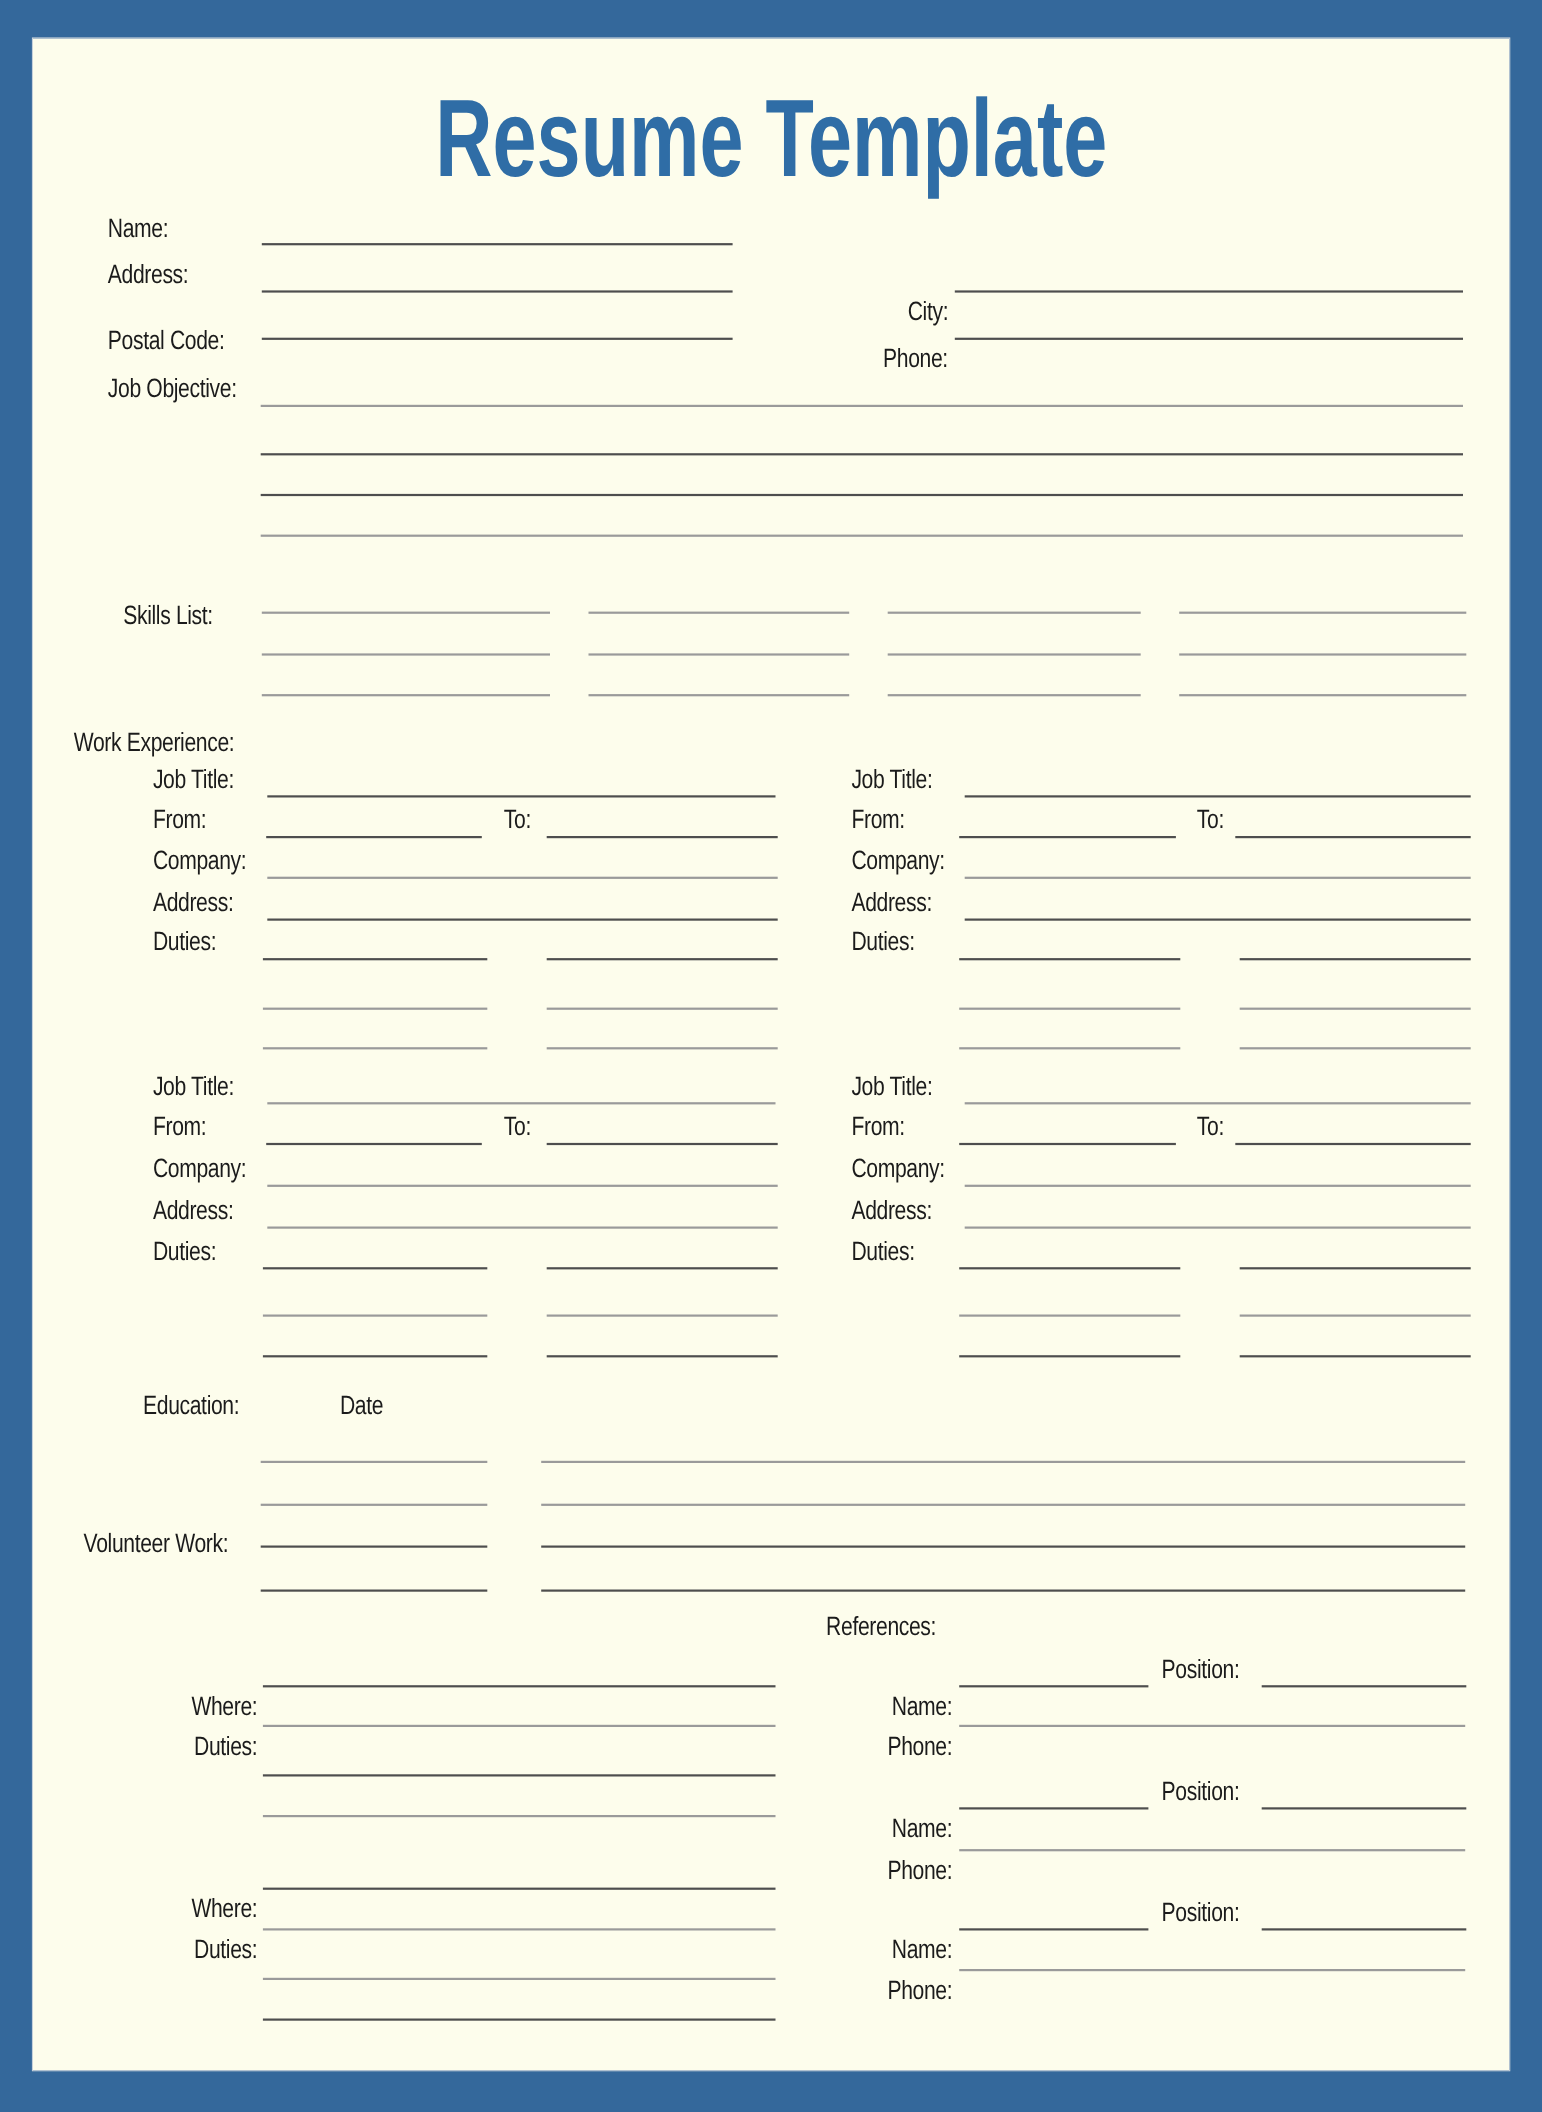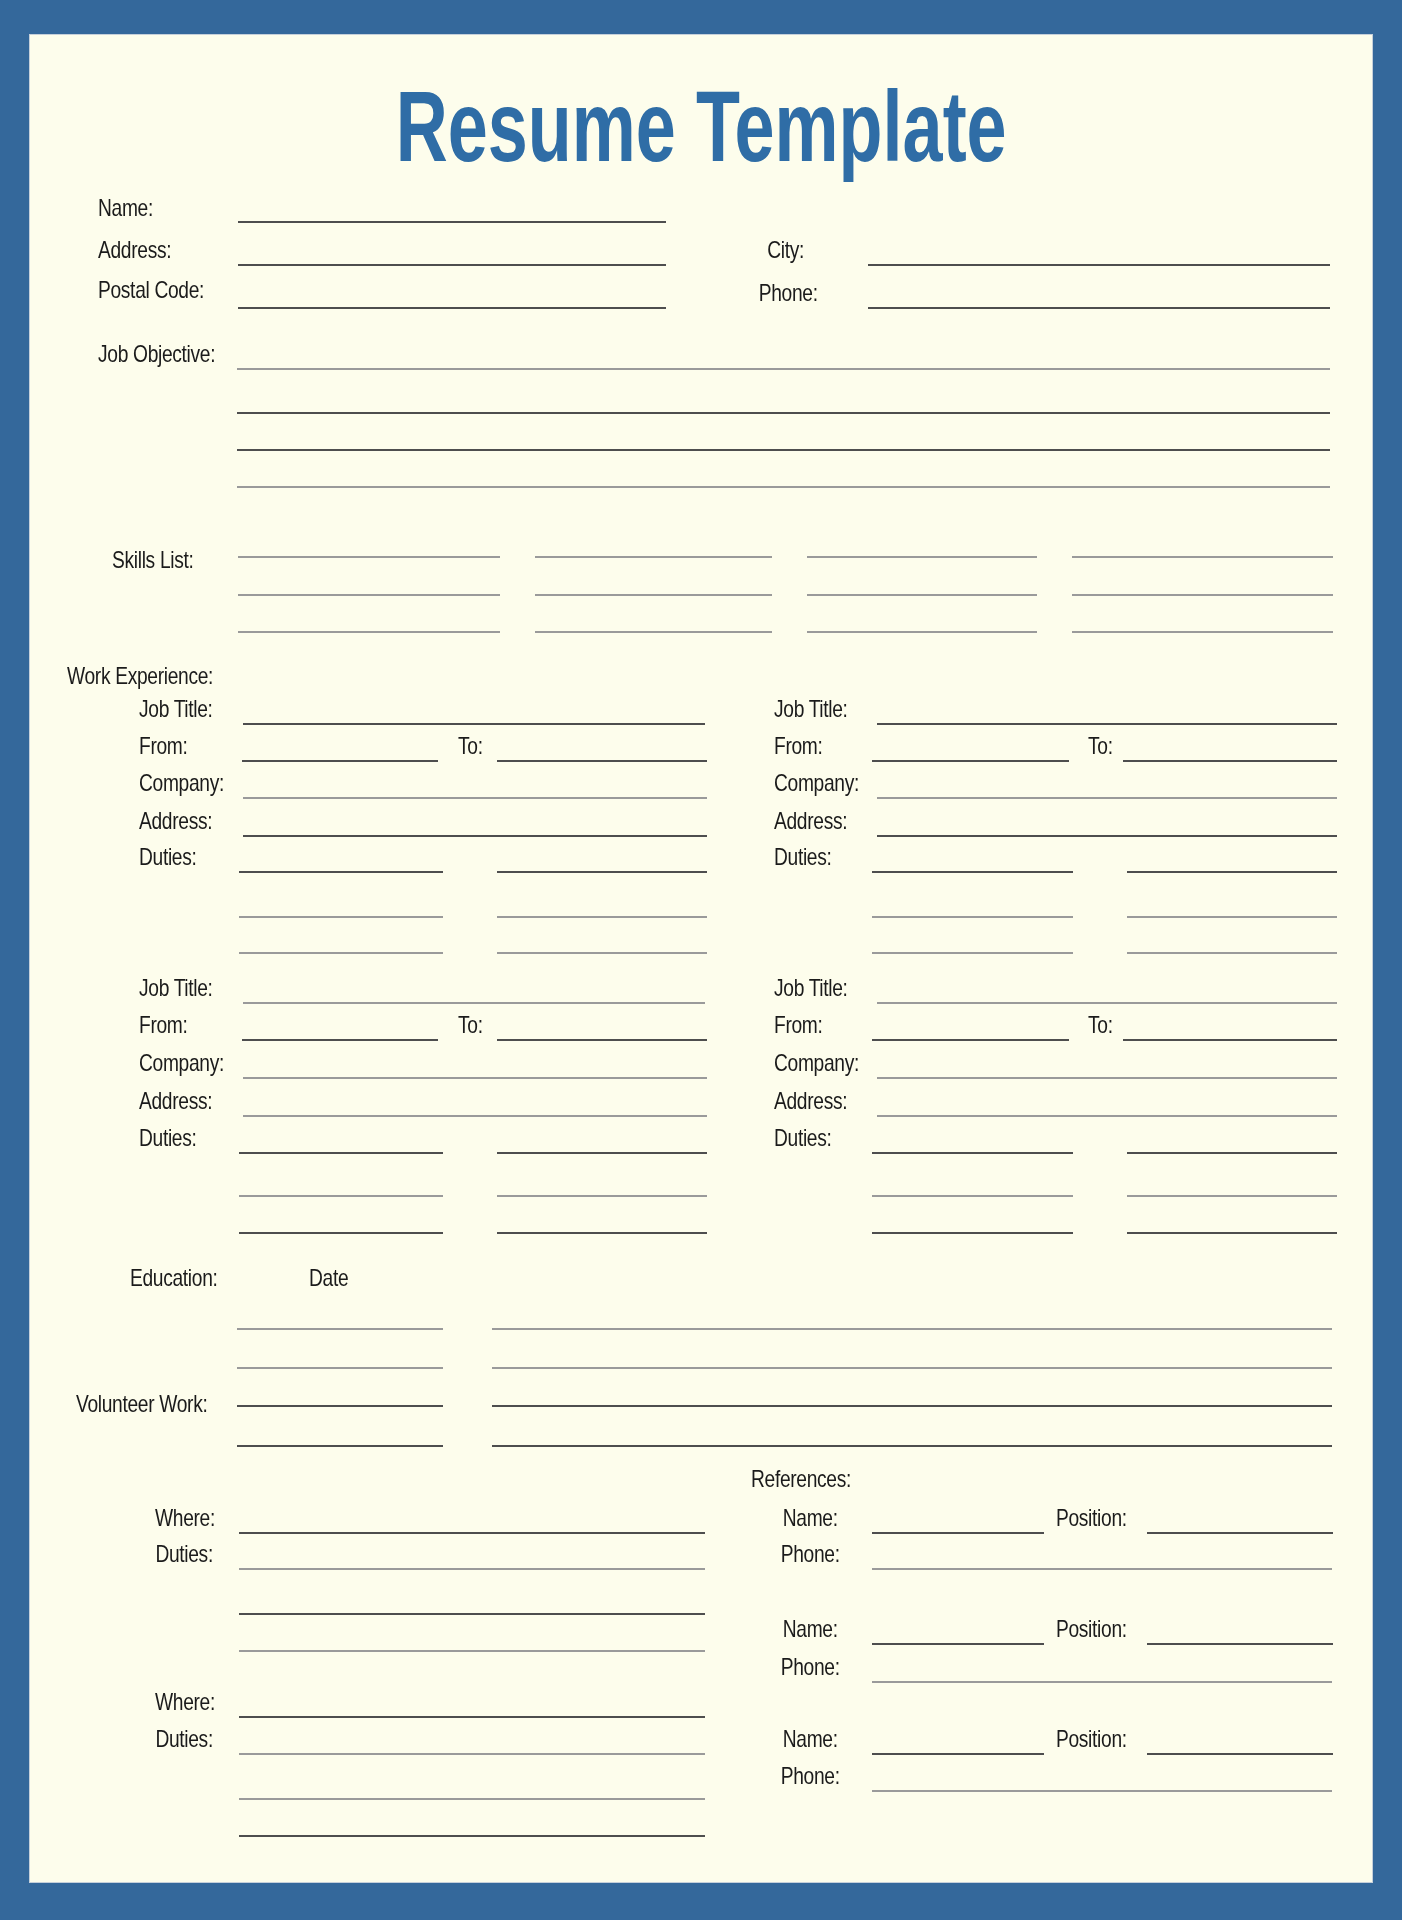--- a/index.html
+++ b/index.html
@@ -15,40 +15,40 @@
     outline:1px solid #c6d0da;
   }
   .title{
     position:absolute;left:0;width:1402px;top:74px;text-align:center;
     font-size:100px;line-height:104px;font-weight:bold;
     color:var(--title_blue,#2F6DA6);
   }
   .title .c{display:inline-block;transform:scaleX(0.72);transform-origin:50% 50%;}
   .lbl{position:absolute;height:32px;line-height:32px;font-size:24px;white-space:nowrap;}
   .lbl .c{display:inline-block;transform:scaleX(0.80);transform-origin:0 100%;letter-spacing:-0.4px;}
-  .lbl.r{text-align:center;}
+  .lbl.r{text-align:right;margin-top:34px;}
   .lbl.r .c{transform-origin:100% 100%;}
   .line{position:absolute;height:0;border-top:2px solid var(--line_dark,#4e4e4e);}
   .line.g{border-top-color:var(--line_gray,#9a9a9a);}
 </style>
 </head>
 <body>
 
 <div class="page">
   <div class="sheet"></div>
 
   <div class="title"><span class="c">Resume Template</span></div>
 
   <div class="lbl" style="left:98px;top:192px"><span class="c">Name:</span></div>
   <div class="line" style="left:238px;top:221px;width:428px"></div>
 
   <div class="lbl" style="left:98px;top:234px"><span class="c">Address:</span></div>
   <div class="line" style="left:238px;top:264px;width:428px"></div>
 
-  <div class="lbl" style="left:98px;top:274px"><span class="c">Postal Code:</span></div>
+  <div class="lbl" style="left:98px;top:294px"><span class="c">Postal Code:</span></div>
   <div class="line" style="left:238px;top:307px;width:428px"></div>
 
   <div class="lbl r" style="left:700px;top:234px;width:162px"><span class="c">City:</span></div>
   <div class="line" style="left:868px;top:264px;width:462px"></div>
 
   <div class="lbl r" style="left:700px;top:277px;width:162px"><span class="c">Phone:</span></div>
   <div class="line" style="left:868px;top:307px;width:462px"></div>
 
   <div class="lbl" style="left:98px;top:338px"><span class="c">Job Objective:</span></div>
   <div class="line g" style="left:237px;top:368px;width:1093px"></div>

